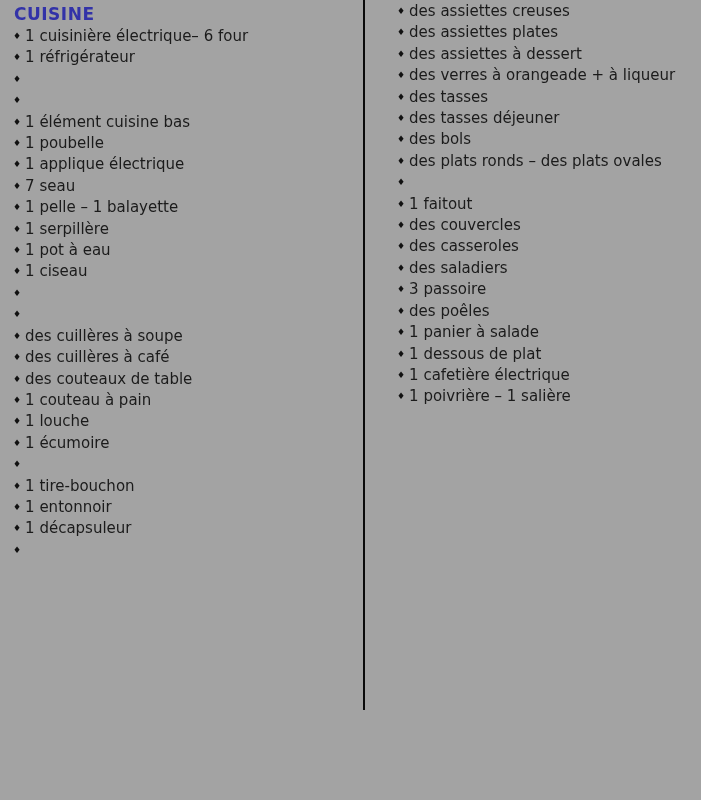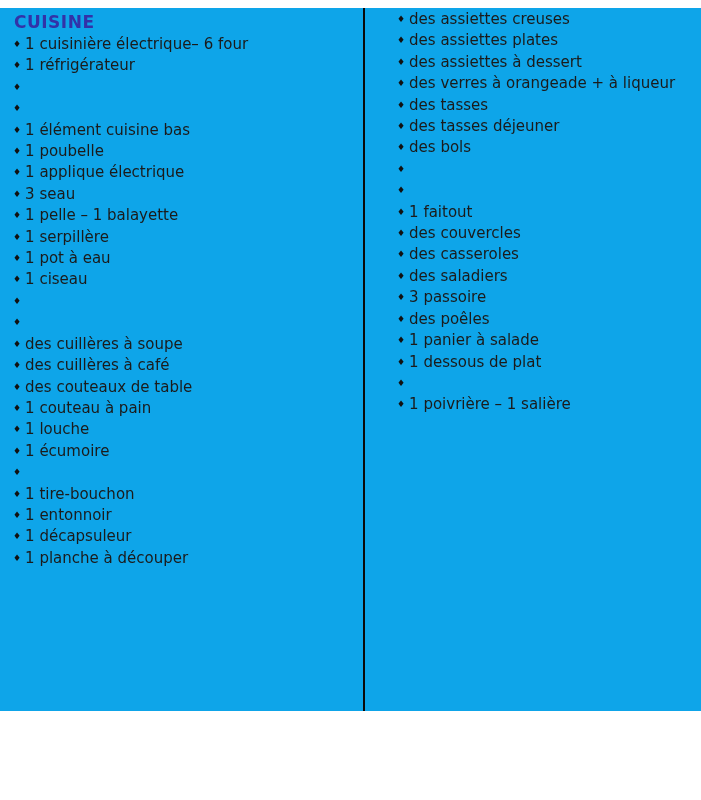--- a/index.html
+++ b/index.html
@@ -3,25 +3,24 @@
 <meta charset="utf-8">
 <style>
   html, body {
     margin: 0;
     padding: 0;
     background: #ffffff;
   }
   .page {
     position: relative;
     width: 701px;
-    height: 703px;
-    background: #0ea5e9;
+    height: 800px;
+    background: #a3a3a3;
     font-family: "DejaVu Sans", sans-serif;
     overflow: hidden;
-    margin-top: 8px;
   }
   .divider {
     position: absolute;
     left: 363px;
     top: 0;
     width: 2px;
     height: 710px;
     background: #0a0a0a;
   }
   .col {
@@ -100,21 +99,21 @@
         <li>
           <span class="bullet">♦</span>
           <span class="item-text">1 poubelle</span>
         </li>
         <li>
           <span class="bullet">♦</span>
           <span class="item-text">1 applique électrique</span>
         </li>
         <li>
           <span class="bullet">♦</span>
-          <span class="item-text">3 seau</span>
+          <span class="item-text">7 seau</span>
         </li>
         <li>
           <span class="bullet">♦</span>
           <span class="item-text">1 pelle – 1 balayette</span>
         </li>
         <li>
           <span class="bullet">♦</span>
           <span class="item-text">1 serpillère</span>
         </li>
         <li>
@@ -165,21 +164,20 @@
         <li>
           <span class="bullet">♦</span>
           <span class="item-text">1 entonnoir</span>
         </li>
         <li>
           <span class="bullet">♦</span>
           <span class="item-text">1 décapsuleur</span>
         </li>
         <li>
           <span class="bullet">♦</span>
-          <span class="item-text">1 planche à découper</span>
         </li>
       </ul>
   </div>
 
   <div class="col col-right">
     <ul class="item-list">
         <li>
           <span class="bullet">♦</span>
           <span class="item-text">des assiettes creuses</span>
         </li>
@@ -202,20 +200,21 @@
         <li>
           <span class="bullet">♦</span>
           <span class="item-text">des tasses déjeuner</span>
         </li>
         <li>
           <span class="bullet">♦</span>
           <span class="item-text">des bols</span>
         </li>
         <li>
           <span class="bullet">♦</span>
+          <span class="item-text">des plats ronds – des plats ovales</span>
         </li>
         <li>
           <span class="bullet">♦</span>
         </li>
         <li>
           <span class="bullet">♦</span>
           <span class="item-text">1 faitout</span>
         </li>
         <li>
           <span class="bullet">♦</span>
@@ -240,20 +239,21 @@
         <li>
           <span class="bullet">♦</span>
           <span class="item-text">1 panier à salade</span>
         </li>
         <li>
           <span class="bullet">♦</span>
           <span class="item-text">1 dessous de plat</span>
         </li>
         <li>
           <span class="bullet">♦</span>
+          <span class="item-text">1 cafetière électrique</span>
         </li>
         <li>
           <span class="bullet">♦</span>
           <span class="item-text">1 poivrière – 1 salière</span>
         </li>
       </ul>
   </div>
 
 </div>
 

